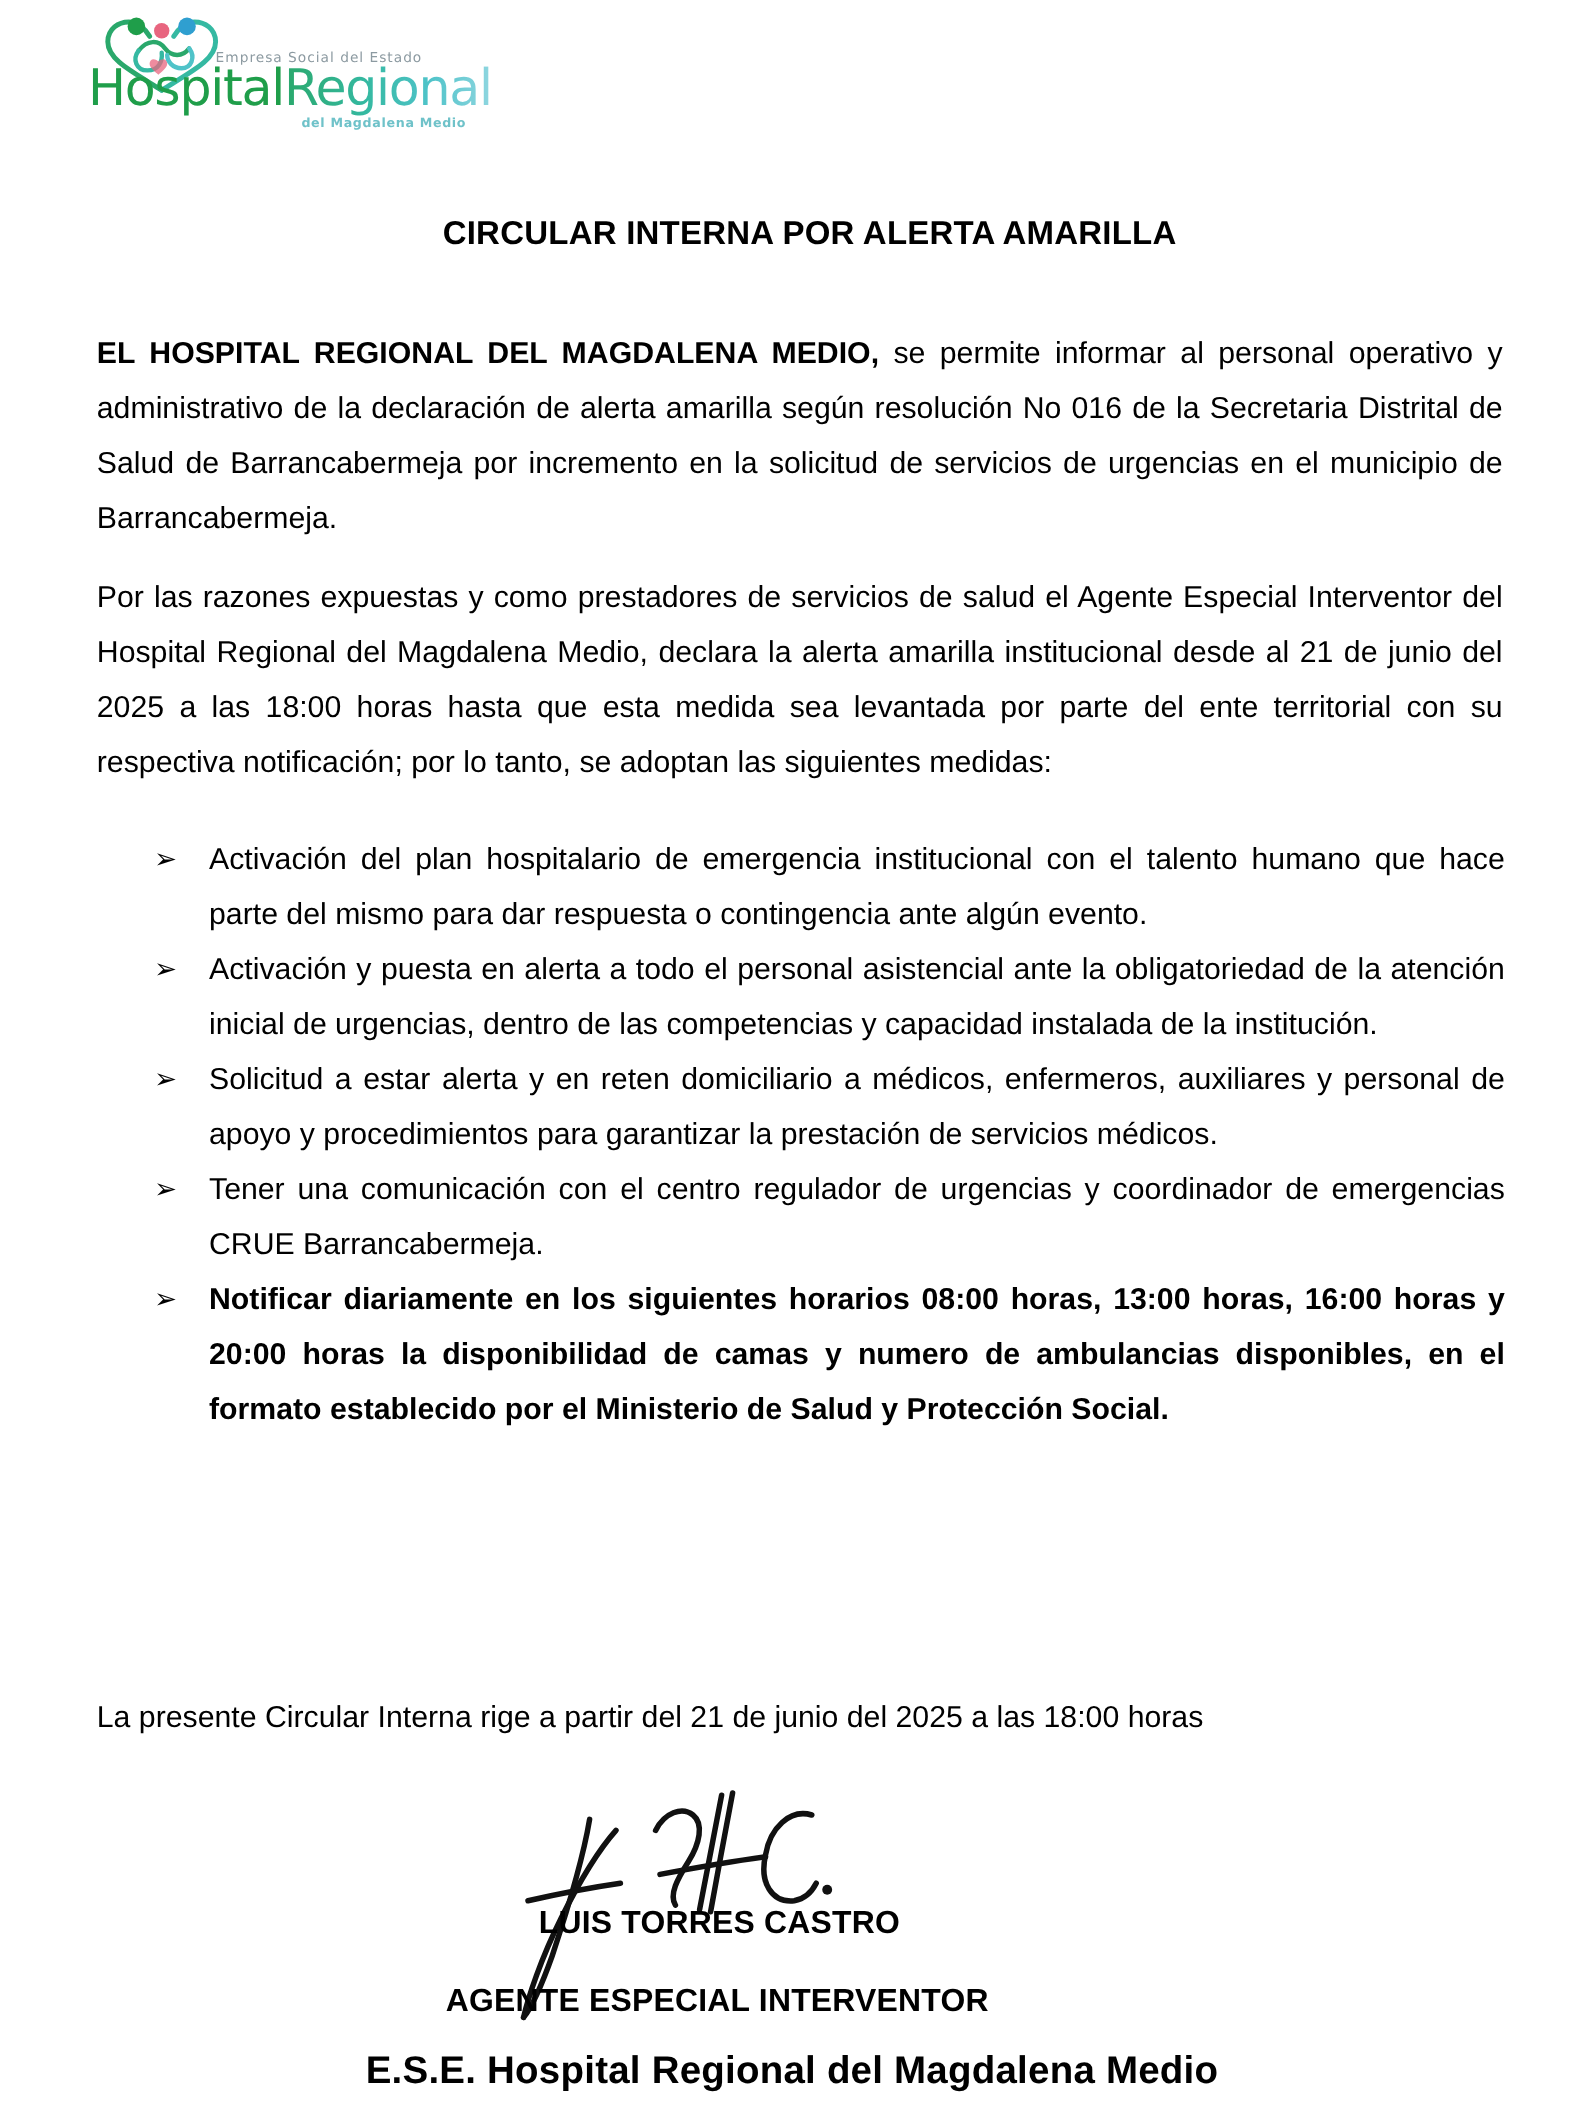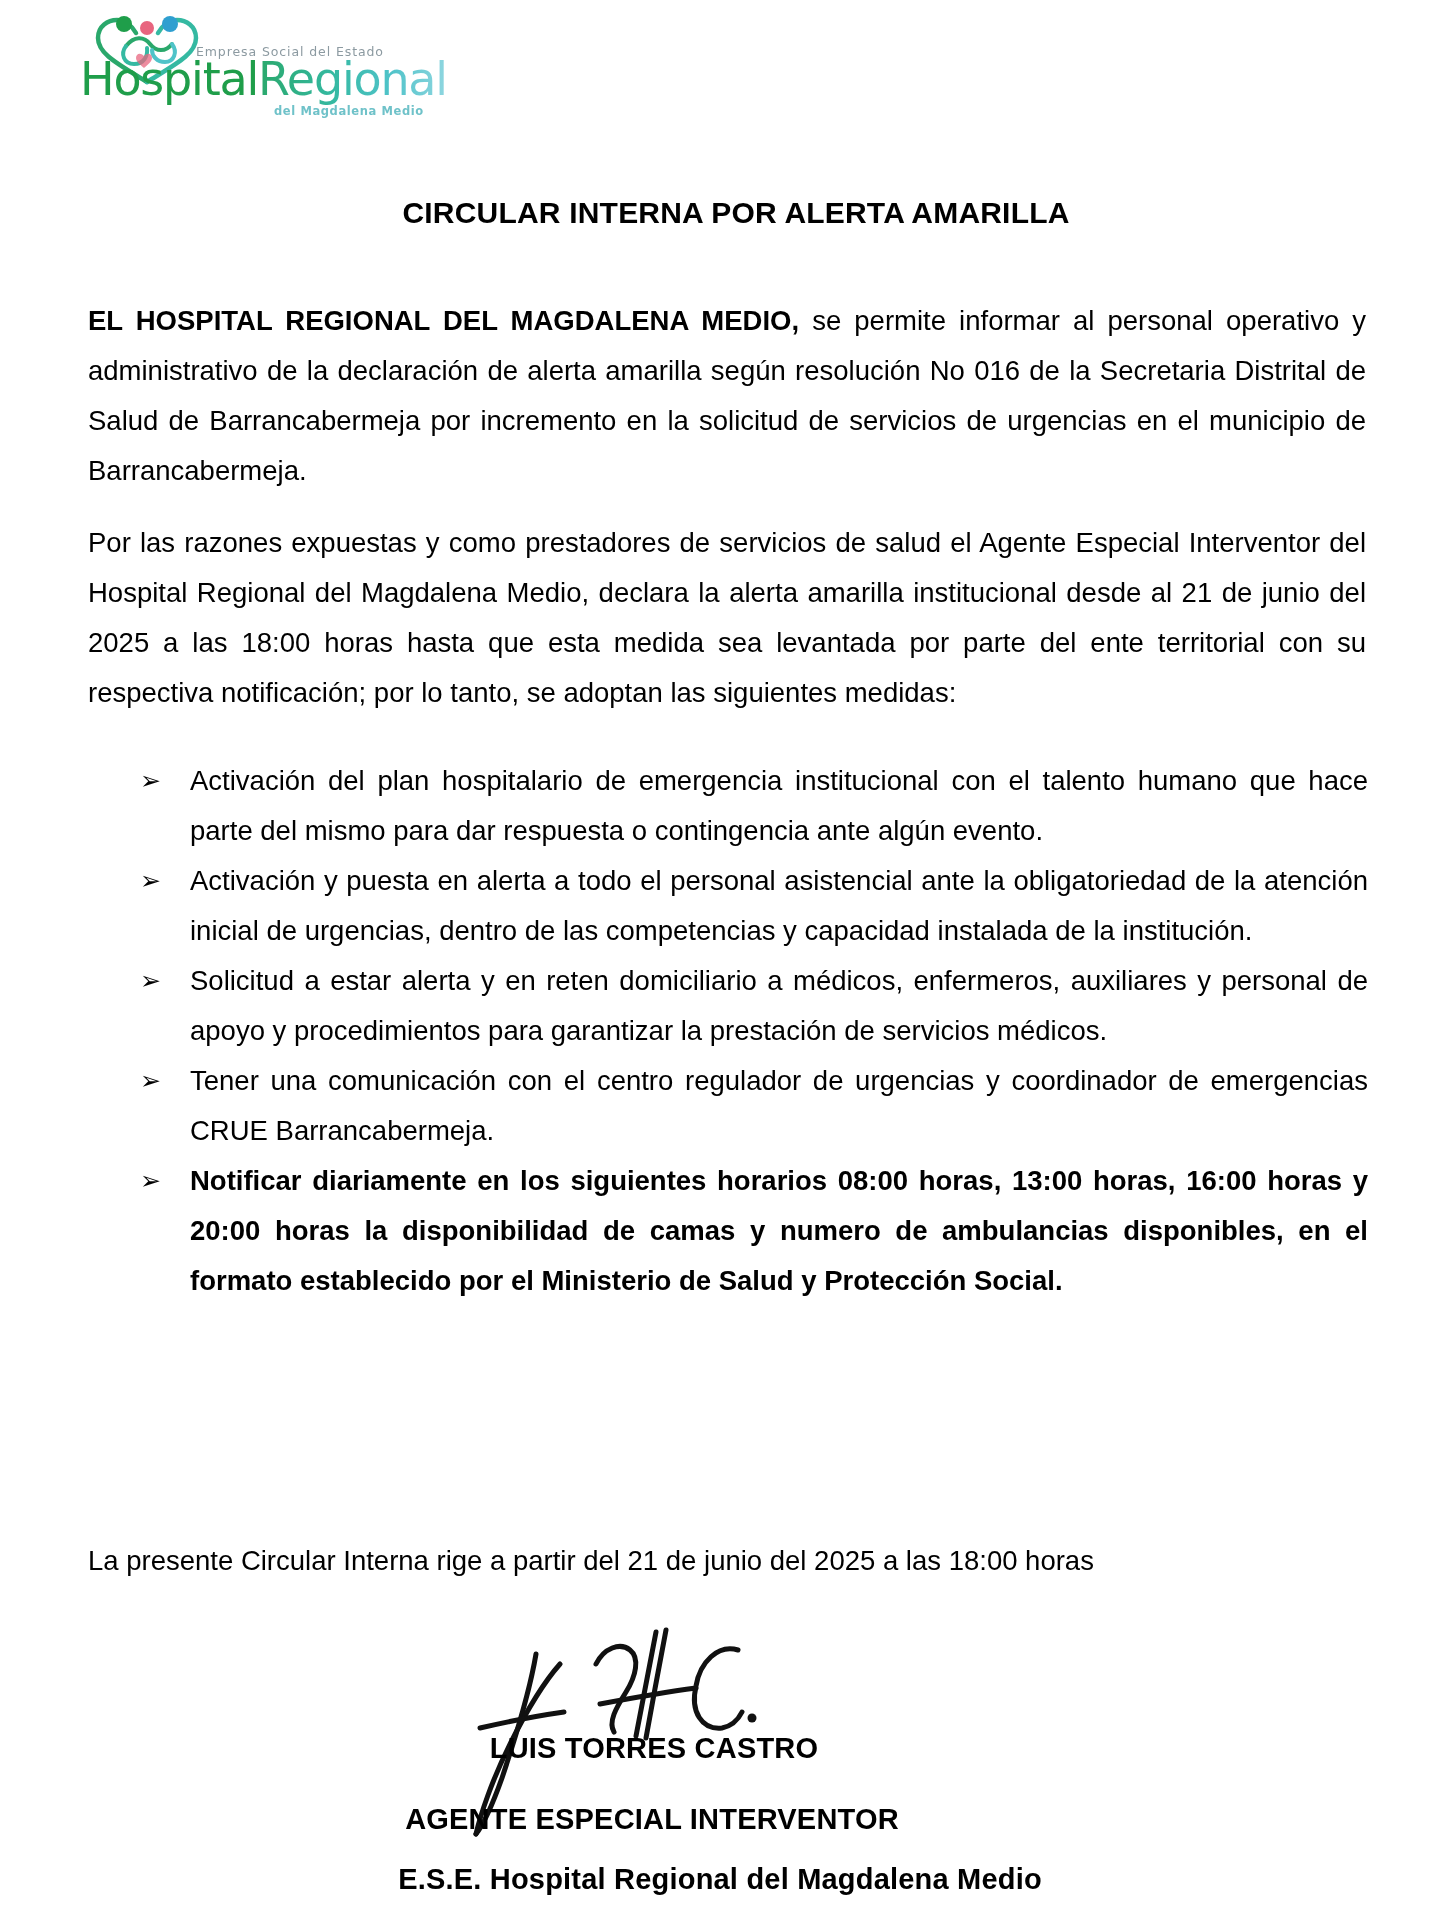--- a/index.html
+++ b/index.html
@@ -171,21 +171,21 @@
     font-weight: 700;
     letter-spacing: 0.2px;
     font-family: "Liberation Sans", sans-serif;
   }
   .sig-org {
     position: absolute;
     left: 0;
     top: 1863px;
     width: 1440px;
     text-align: center;
-    font-size: 29px;
+    font-size: 35px;
     font-weight: 700;
     letter-spacing: 0.2px;
     font-family: "Liberation Sans", sans-serif;
   }
 </style>
 </head>
 <body>
 
 <div class="logo-block">
 

